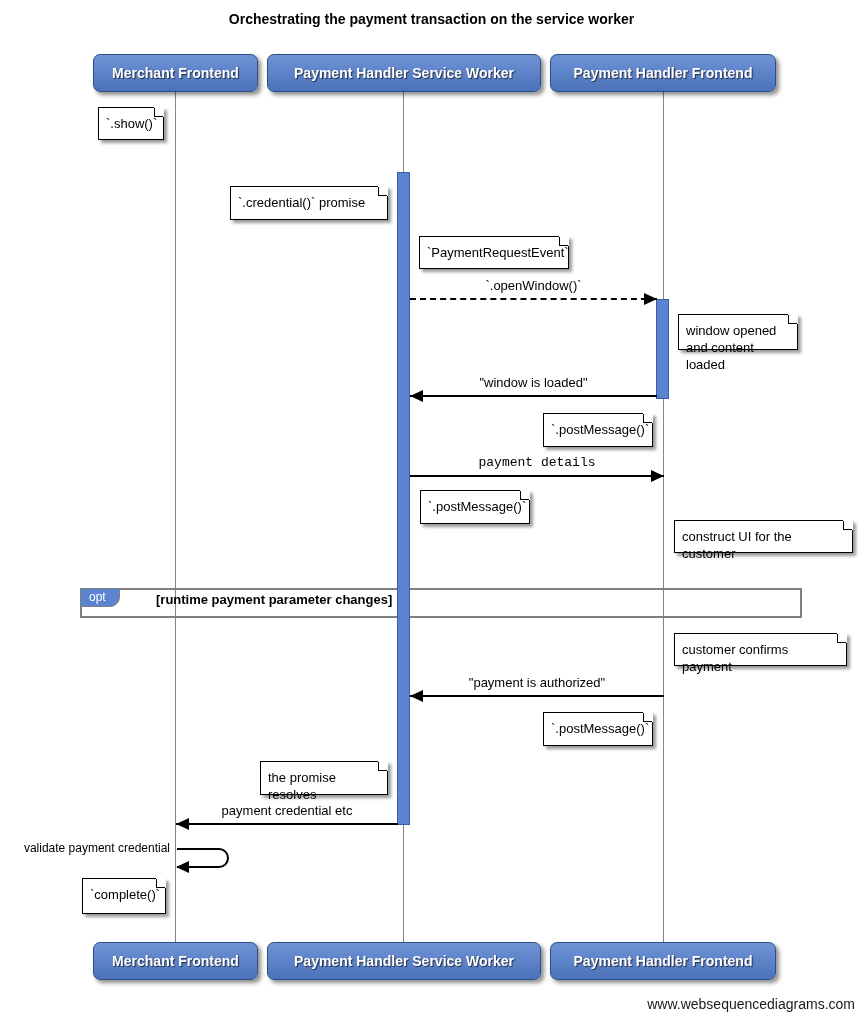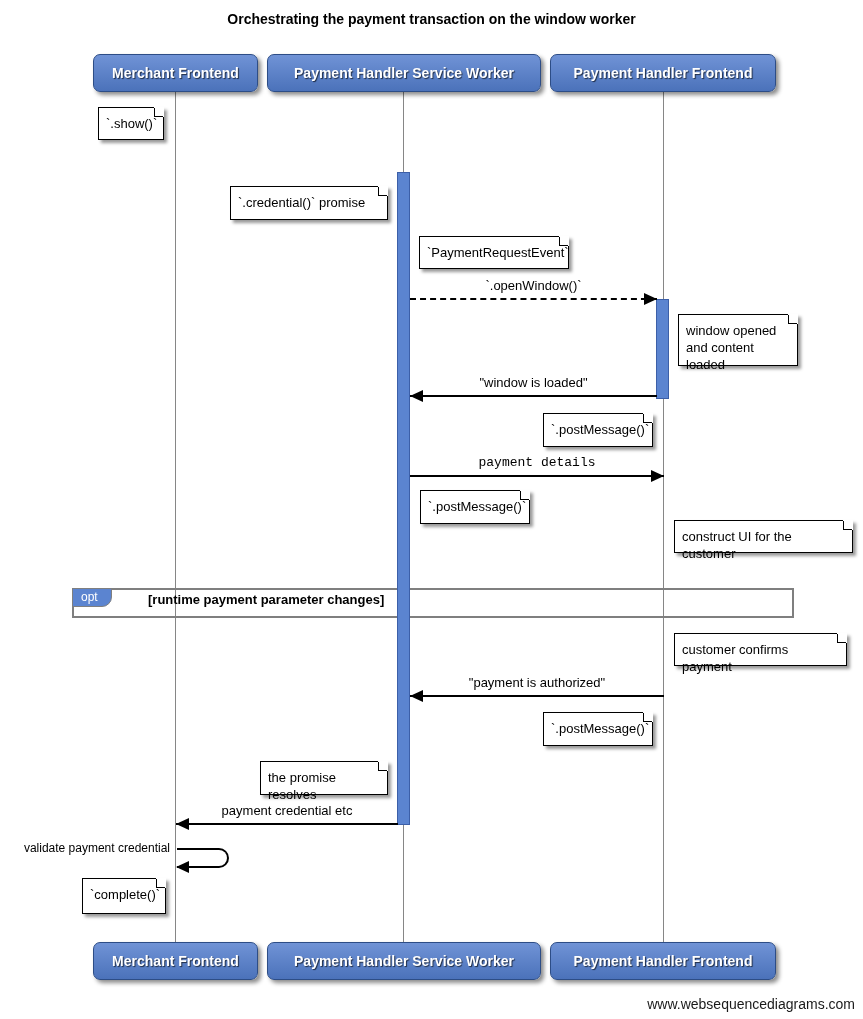--- a/index.html
+++ b/index.html
@@ -45,34 +45,34 @@
   .msg .line{position:absolute; left:0; right:0; bottom:0; height:0; border-top:2px solid #000;}
   .msg.dashed .line{border-top-style:dashed;}
   .msg .head{position:absolute; bottom:-5px; width:0; height:0; border-top:6px solid transparent; border-bottom:6px solid transparent;}
   .msg.to-right .head{right:0; border-left:13px solid #000;}
   .msg.to-left .head{left:0; border-right:13px solid #000;}
   .self-label{position:absolute; left:0; width:170px; top:841px; text-align:right; font-size:12px; white-space:nowrap; z-index:6;}
   .self-loop{position:absolute; left:177px; top:848px; width:52px; height:20px; box-sizing:border-box;
     border:2px solid #000; border-left:none; border-radius:0 10px 10px 0; z-index:6;}
   .self-head{position:absolute; left:176px; top:861px; width:0; height:0;
     border-top:6px solid transparent; border-bottom:6px solid transparent; border-right:13px solid #000; z-index:6;}
-  .frame{position:absolute; left:72px; top:588px; width:722px; height:30px; box-sizing:border-box;
+  .frame{position:absolute; left:80px; top:588px; width:722px; height:30px; box-sizing:border-box;
     border:2px solid var(--frame-border); z-index:4; background:transparent;text-align:center;}
   .frame-tab{position:absolute; left:-2px; top:-2px; background:var(--fragment-tab-fill);
     border:1px solid var(--frame-border); border-bottom-right-radius:10px;
     color:#fff; font-size:12px; padding:1px 13px 2px 8px; line-height:14px;}
   .frame-cond{position:absolute; left:74px; top:2px; font-size:13px; font-weight:bold; white-space:nowrap;}
   .footer{position:absolute; right:8px; top:996px; font-size:14px; color:#1a1a1a;}
 </style>
 </head>
 <body>
 
 <div class="diagram">
 
-  <div class="title">Orchestrating the payment transaction on the window worker</div>
+  <div class="title">Orchestrating the payment transaction on the service worker</div>
 
   <div class="lifeline" style="left:175px;"></div>
   <div class="lifeline" style="left:403px;"></div>
   <div class="lifeline" style="left:663px;"></div>
 
   <div class="frame">
     <div class="frame-tab">opt</div>
     <div class="frame-cond">[runtime payment parameter changes]</div>
   </div>
 
@@ -130,21 +130,21 @@
     <div class="head"></div>
   </div>
 
   <div class="self-label">validate payment credential</div>
   <div class="self-loop"></div>
   <div class="self-head"></div>
 
   <div class="note" style="left:98px;  top:107px; width:66px;  height:33px;">`.show()`</div>
   <div class="note" style="left:230px; top:186px; width:158px; height:34px;">`.credential()` promise</div>
   <div class="note" style="left:419px; top:236px; width:150px; height:33px;">`PaymentRequestEvent`</div>
-  <div class="note" style="left:678px; top:314px; width:120px; height:52px;">window opened
+  <div class="note" style="left:678px; top:314px; width:120px; height:36px;">window opened
 and content loaded</div>
   <div class="note" style="left:543px; top:413px; width:110px; height:34px;">`.postMessage()`</div>
   <div class="note" style="left:420px; top:490px; width:110px; height:34px;">`.postMessage()`</div>
   <div class="note" style="left:674px; top:520px; width:179px; height:33px;">construct UI for the customer</div>
   <div class="note" style="left:674px; top:633px; width:173px; height:33px;">customer confirms payment</div>
   <div class="note" style="left:543px; top:712px; width:110px; height:34px;">`.postMessage()`</div>
   <div class="note" style="left:260px; top:761px; width:128px; height:34px;">the promise resolves</div>
   <div class="note" style="left:82px;  top:878px; width:84px;  height:36px;">`complete()`</div>
 
   <div class="footer">www.websequencediagrams.com</div>

